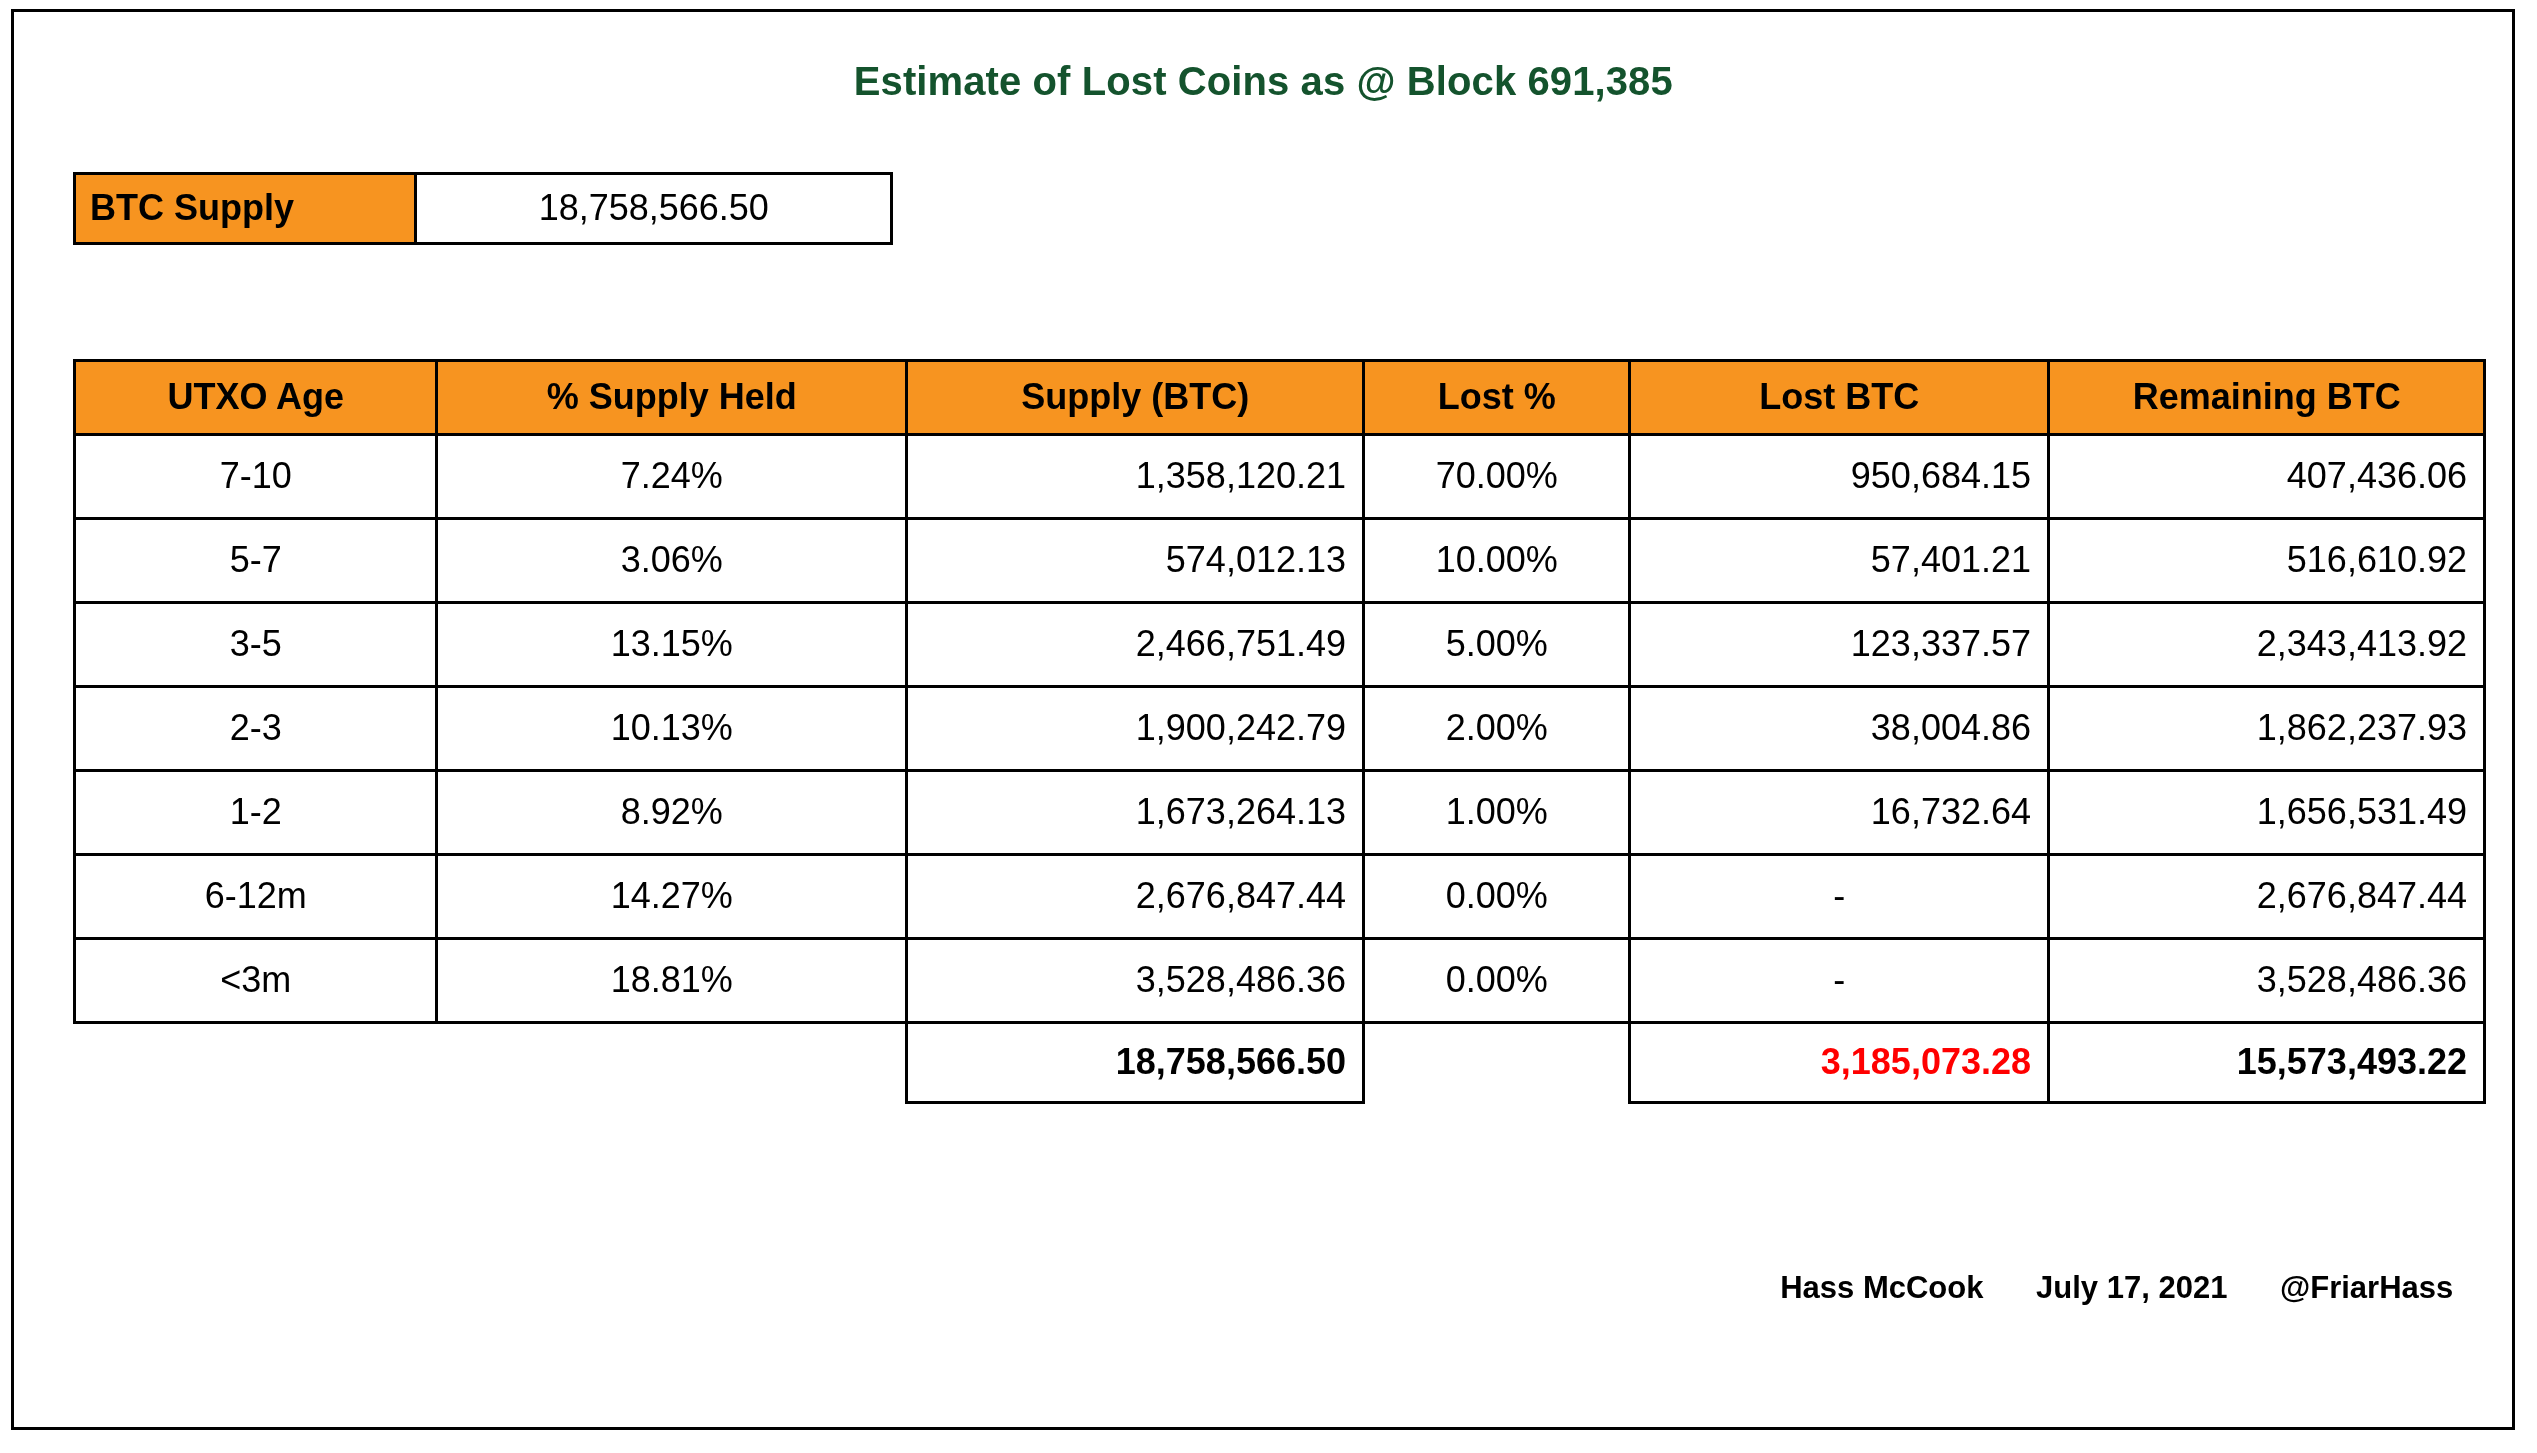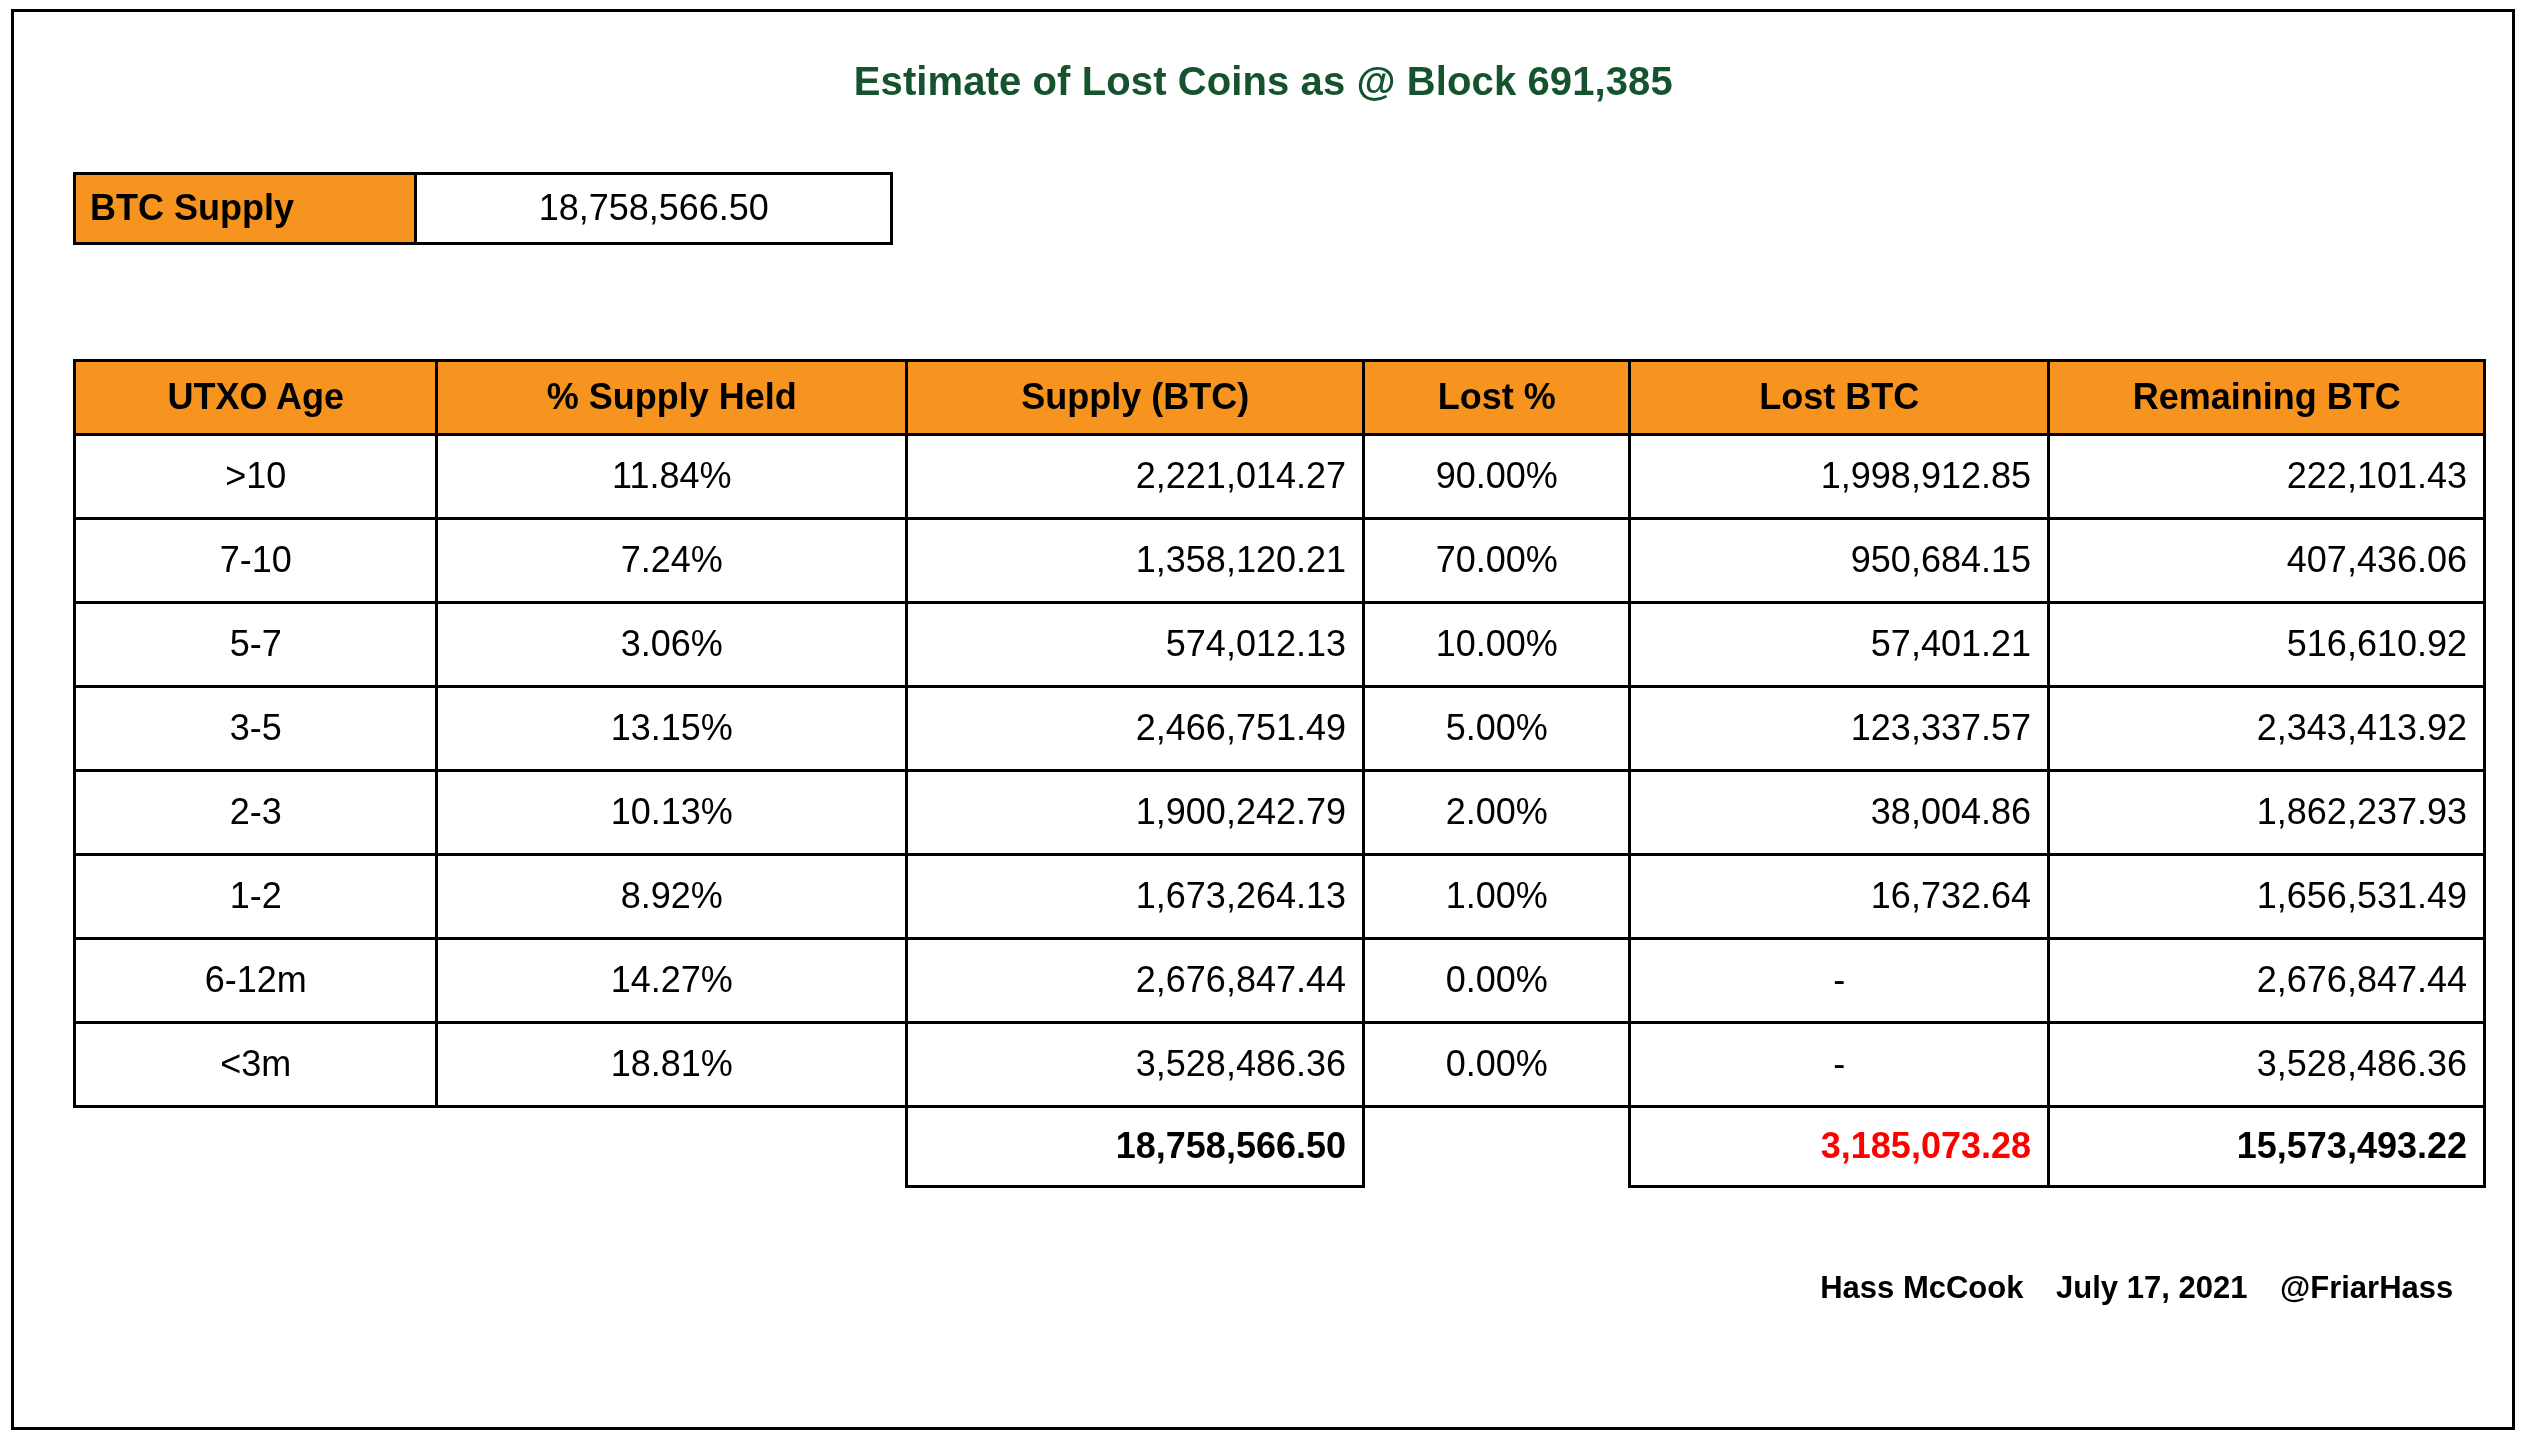--- a/index.html
+++ b/index.html
@@ -135,21 +135,21 @@
 
   .credits {
     position: absolute;
     right: 59px;
     top: 1258px;
     font-size: 31px;
     font-weight: bold;
     color: #000000;
     white-space: nowrap;
   }
-  .credits span { margin-left: 24px; }
+  .credits span { margin-left: 44px; }
   .credits span:first-child { margin-left: 0; }
 </style>
 </head>
 <body>
 
 <div id="page">
   <div class="outer-frame">
 
     <div class="title">Estimate of Lost Coins as @ Block 691,385</div>
 
@@ -172,28 +172,20 @@
           <th>UTXO Age</th>
           <th>% Supply Held</th>
           <th>Supply (BTC)</th>
           <th>Lost %</th>
           <th>Lost BTC</th>
           <th>Remaining BTC</th>
         </tr>
       </thead>
       <tbody>
         <tr>
-          <td class="age">&gt;10</td>
-          <td class="pct">11.84%</td>
-          <td class="num">2,221,014.27</td>
-          <td class="lostpct">90.00%</td>
-          <td class="lostbtc">1,998,912.85</td>
-          <td class="remain">222,101.43</td>
-        </tr>
-        <tr>
           <td class="age">7-10</td>
           <td class="pct">7.24%</td>
           <td class="num">1,358,120.21</td>
           <td class="lostpct">70.00%</td>
           <td class="lostbtc">950,684.15</td>
           <td class="remain">407,436.06</td>
         </tr>
         <tr>
           <td class="age">5-7</td>
           <td class="pct">3.06%</td>

